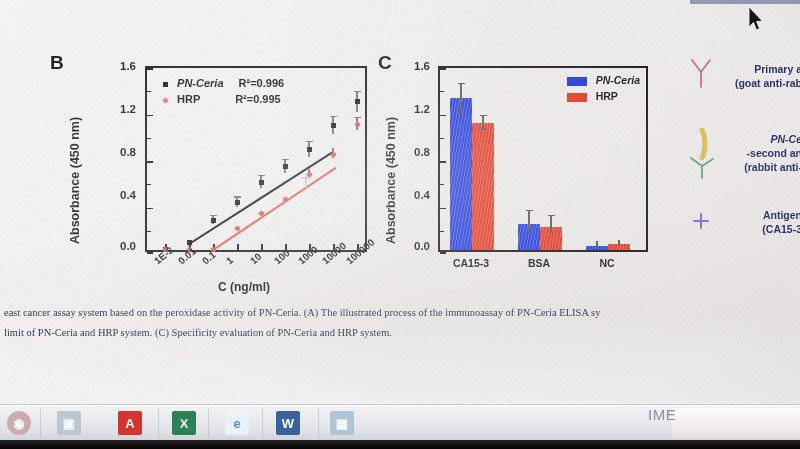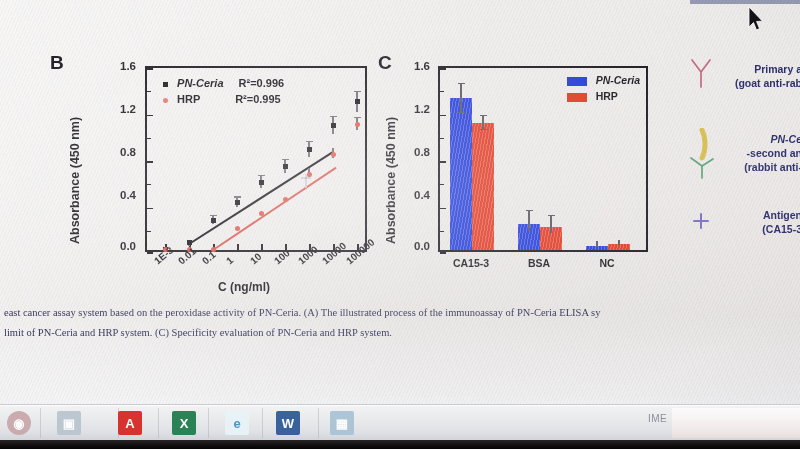--- a/index.html
+++ b/index.html
@@ -120,21 +120,21 @@
     box-shadow:inset 0 1px 0 rgba(255,255,255,.8);
   }
   .tbicon{
     position:absolute;top:6px;width:24px;height:24px;
     border-radius:2px;font-size:13px;font-weight:bold;color:#fff;
     display:flex;align-items:center;justify-content:center;
     opacity:.92;filter:blur(.25px);
   }
   .tbsep{position:absolute;top:3px;width:1px;height:30px;background:rgba(150,155,165,.35);}
   #tb-hint{
-    position:absolute;top:8px;left:648px;font-size:10px;color:#8d8f98;
+    position:absolute;top:1px;left:648px;font-size:15px;color:#8d8f98;
     letter-spacing:.5px;filter:blur(.4px);
   }
   #tb-highlight{
     position:absolute;top:3px;left:672px;width:128px;height:30px;
     background:linear-gradient(180deg,rgba(255,255,255,.75),rgba(245,228,222,.55));
   }
   #bezel{
     position:absolute;left:0;top:440px;width:800px;height:9px;
     background:linear-gradient(180deg,#2a2627 0%,#100e0f 60%,#050405 100%);
   }

